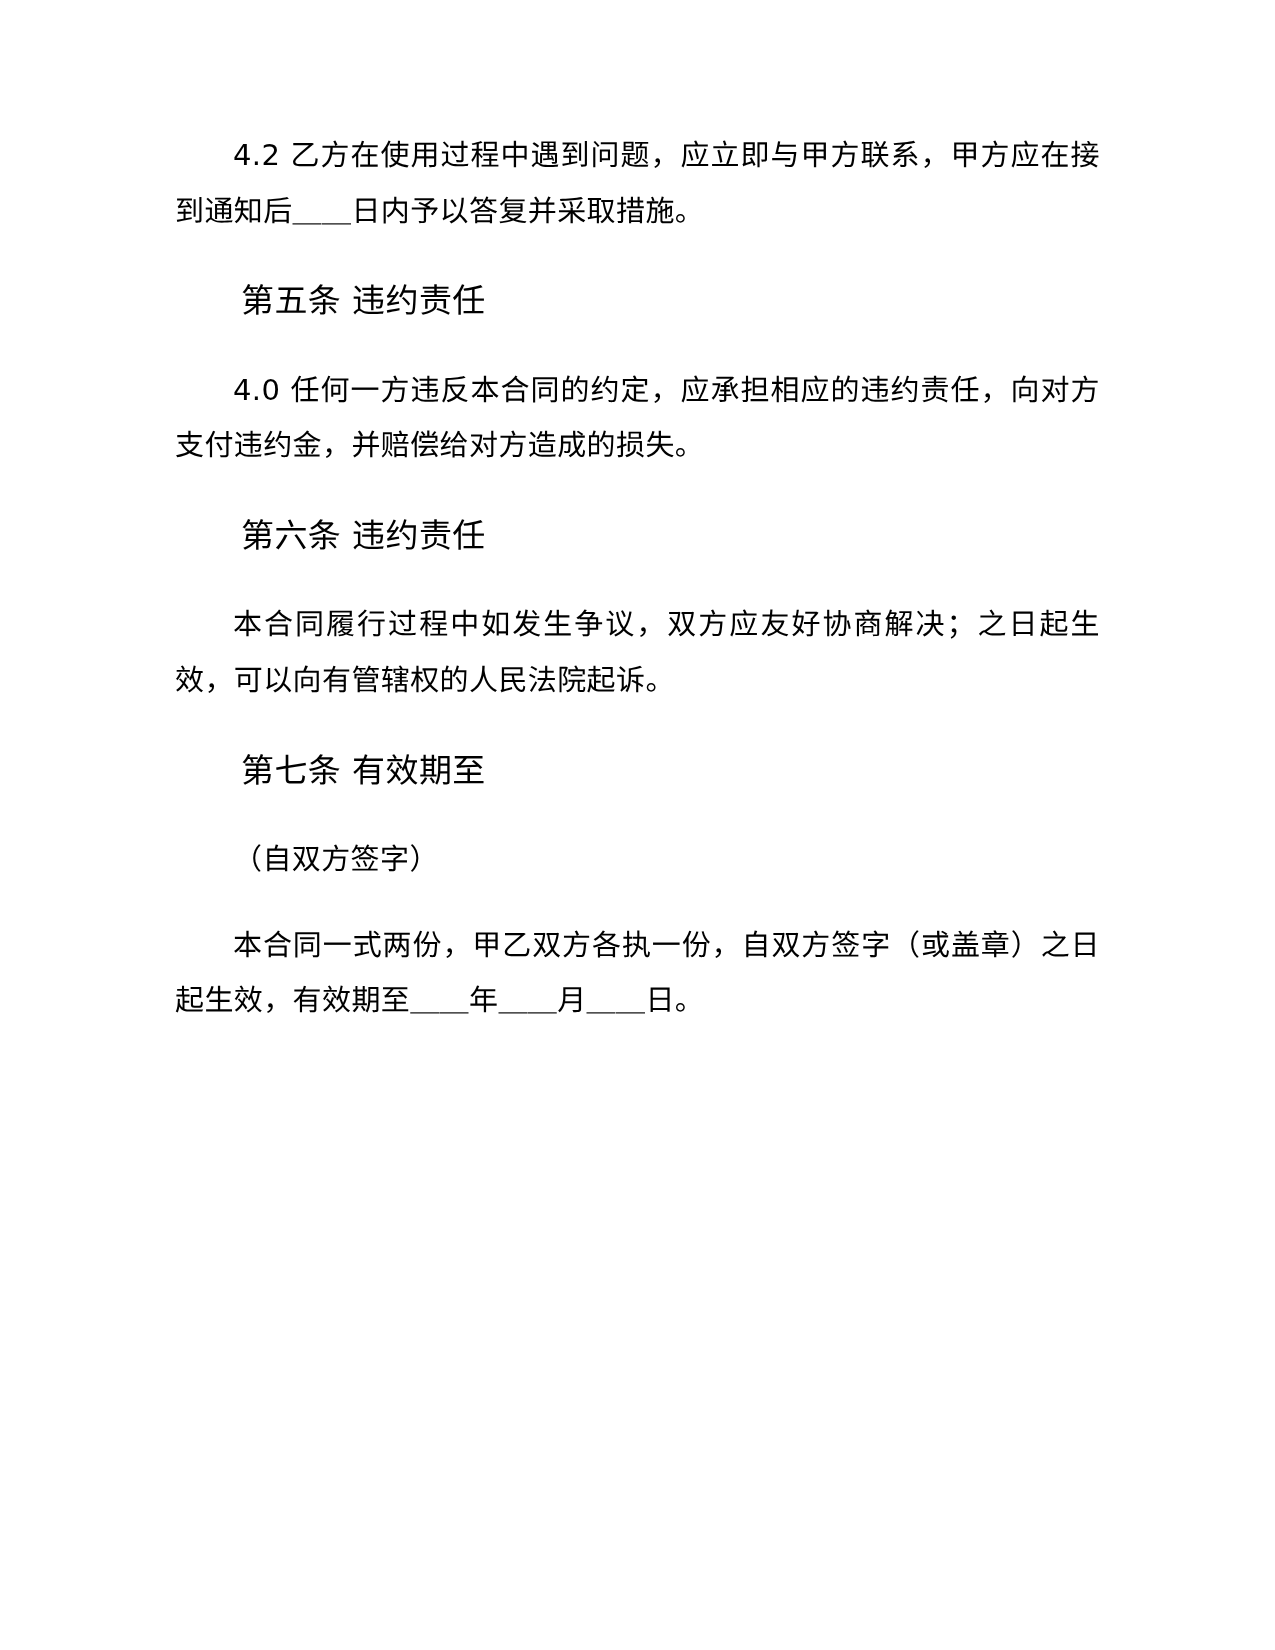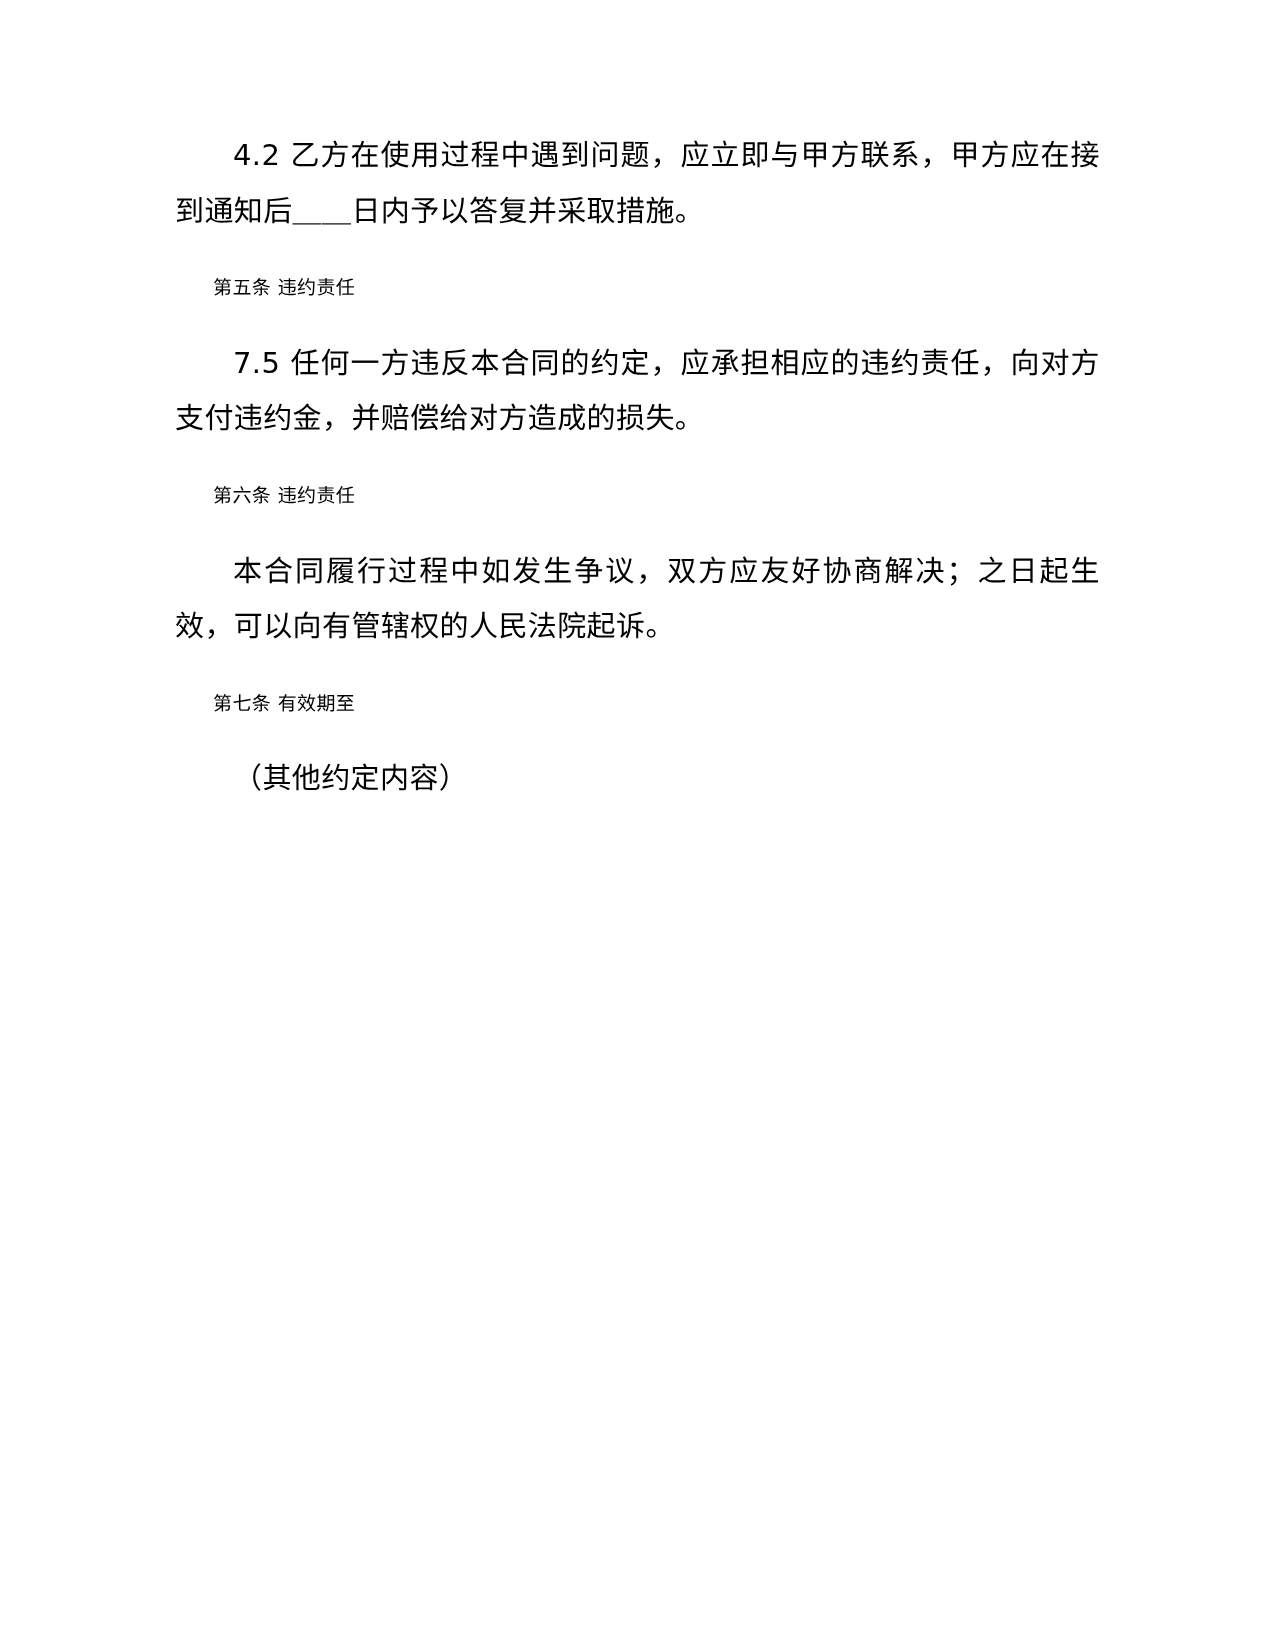--- a/index.html
+++ b/index.html
@@ -32,41 +32,42 @@
   .para {
     margin: 0 0 30px 0;
     text-indent: 2em;
   }
   .para:last-child {
     margin-bottom: 0;
   }
   .heading {
     margin: 0 0 30px 0;
     text-indent: 2em;
-    font-size: 19px;
+    font-size: 33px;
     line-height: 1.92;
     font-weight: normal;
   }
 </style>
 </head>
 <body>
 
 <div class="page">
   <div class="doc-body">
 
     <p class="para">4.2 乙方在使用过程中遇到问题，应立即与甲方联系，甲方应在接到通知后＿＿日内予以答复并采取措施。</p>
 
     <p class="heading">第五条 违约责任</p>
 
-    <p class="para">7.5 任何一方违反本合同的约定，应承担相应的违约责任，向对方支付违约金，并赔偿给对方造成的损失。</p>
+    <p class="para">4.0 任何一方违反本合同的约定，应承担相应的违约责任，向对方支付违约金，并赔偿给对方造成的损失。</p>
 
 
     <p class="heading">第六条 违约责任</p>
 
     <p class="para">本合同履行过程中如发生争议，双方应友好协商解决；之日起生效，可以向有管辖权的人民法院起诉。</p>
 
     <p class="heading">第七条 有效期至</p>
 
-    <p class="para">（其他约定内容）</p>
+    <p class="para">（自双方签字）</p>
 
+    <p class="para">本合同一式两份，甲乙双方各执一份，自双方签字（或盖章）之日起生效，有效期至＿＿年＿＿月＿＿日。</p>
 
   </div>
 </div>
 
 </body></html>

